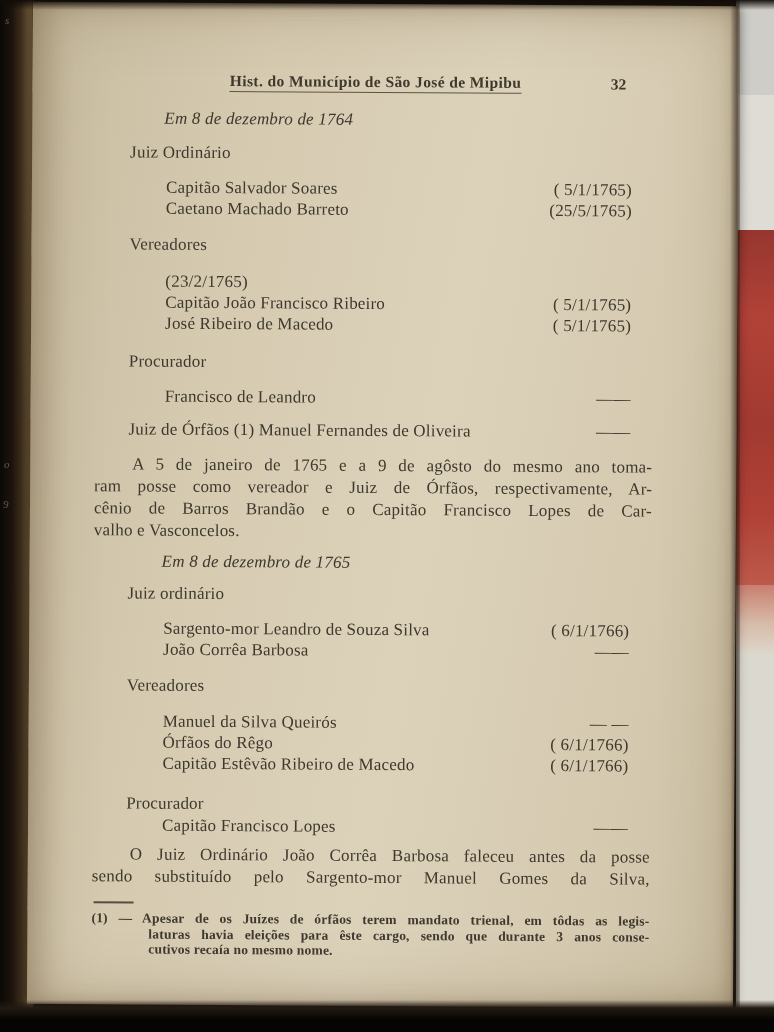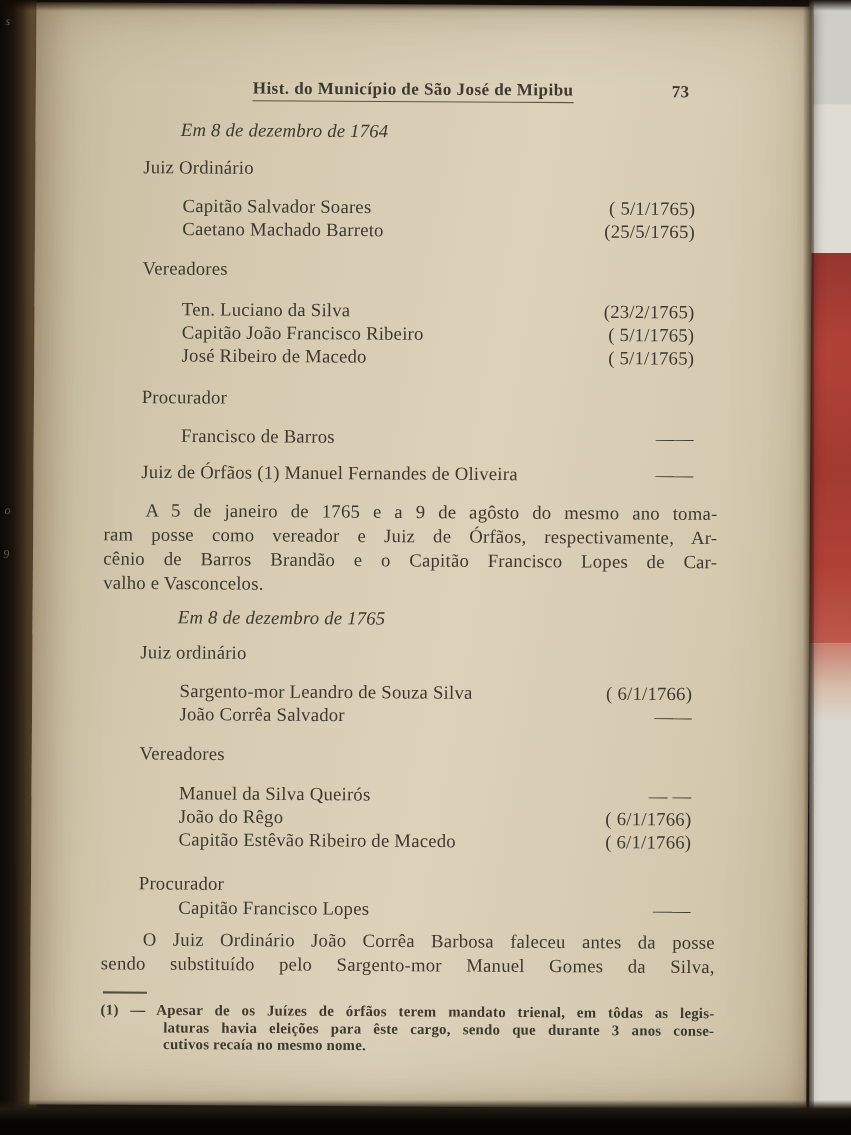--- a/index.html
+++ b/index.html
@@ -90,57 +90,56 @@
     <div class="c3"></div>
     <div class="c4"></div>
     <div class="c5"></div>
   </div>
   <div class="gap-shadow"></div>
 
   <div class="page">
 
     <div class="running-head">
       <span class="rh-title">Hist. do Município de São José de Mipibu</span>
-      <span class="rh-page">73</span>
+      <span class="rh-page">32</span>
     </div>
 
     <div class="date-heading mb14">Em 8 de dezembro de 1764</div>
 
     <div class="sec-label mb14">Juiz Ordinário</div>
     <div class="mb16">
       <div class="row">
         <span class="nm">Capitão Salvador Soares</span>
         <span class="dt">( 5/1/1765)</span>
       </div>
       <div class="row">
         <span class="nm">Caetano Machado Barreto</span>
         <span class="dt">(25/5/1765)</span>
       </div>
     </div>
 
     <div class="sec-label mb16">Vereadores</div>
     <div class="mb18">
       <div class="row">
-        <span class="nm">Ten. Luciano da Silva</span>
         <span class="dt">(23/2/1765)</span>
       </div>
       <div class="row">
         <span class="nm">Capitão João Francisco Ribeiro</span>
         <span class="dt">( 5/1/1765)</span>
       </div>
       <div class="row">
         <span class="nm">José Ribeiro de Macedo</span>
         <span class="dt">( 5/1/1765)</span>
       </div>
     </div>
 
     <div class="sec-label mb14">Procurador</div>
     <div class="mb12">
       <div class="row">
-        <span class="nm">Francisco de Barros</span>
+        <span class="nm">Francisco de Leandro</span>
         <span class="dt">——</span>
       </div>
     </div>
 
     <div class="orfaos-row mb14">
       <span class="nm">Juiz de Órfãos (1) Manuel Fernandes de Oliveira</span>
       <span class="dt">——</span>
     </div>
 
     <div class="para mb10">
@@ -152,33 +151,33 @@
 
     <div class="date-heading mb12">Em 8 de dezembro de 1765</div>
 
     <div class="sec-label mb14">Juiz ordinário</div>
     <div class="mb16">
       <div class="row">
         <span class="nm">Sargento-mor Leandro de Souza Silva</span>
         <span class="dt">( 6/1/1766)</span>
       </div>
       <div class="row">
-        <span class="nm">João Corrêa Salvador</span>
+        <span class="nm">João Corrêa Barbosa</span>
         <span class="dt">——</span>
       </div>
     </div>
 
     <div class="sec-label mb15">Vereadores</div>
     <div class="mb20">
       <div class="row">
         <span class="nm">Manuel da Silva Queirós</span>
         <span class="dt">— —</span>
       </div>
       <div class="row">
-        <span class="nm">João do Rêgo</span>
+        <span class="nm">Órfãos do Rêgo</span>
         <span class="dt">( 6/1/1766)</span>
       </div>
       <div class="row">
         <span class="nm">Capitão Estêvão Ribeiro de Macedo</span>
         <span class="dt">( 6/1/1766)</span>
       </div>
     </div>
 
     <div class="sec-label mb1">Procurador</div>
     <div class="mb8">

